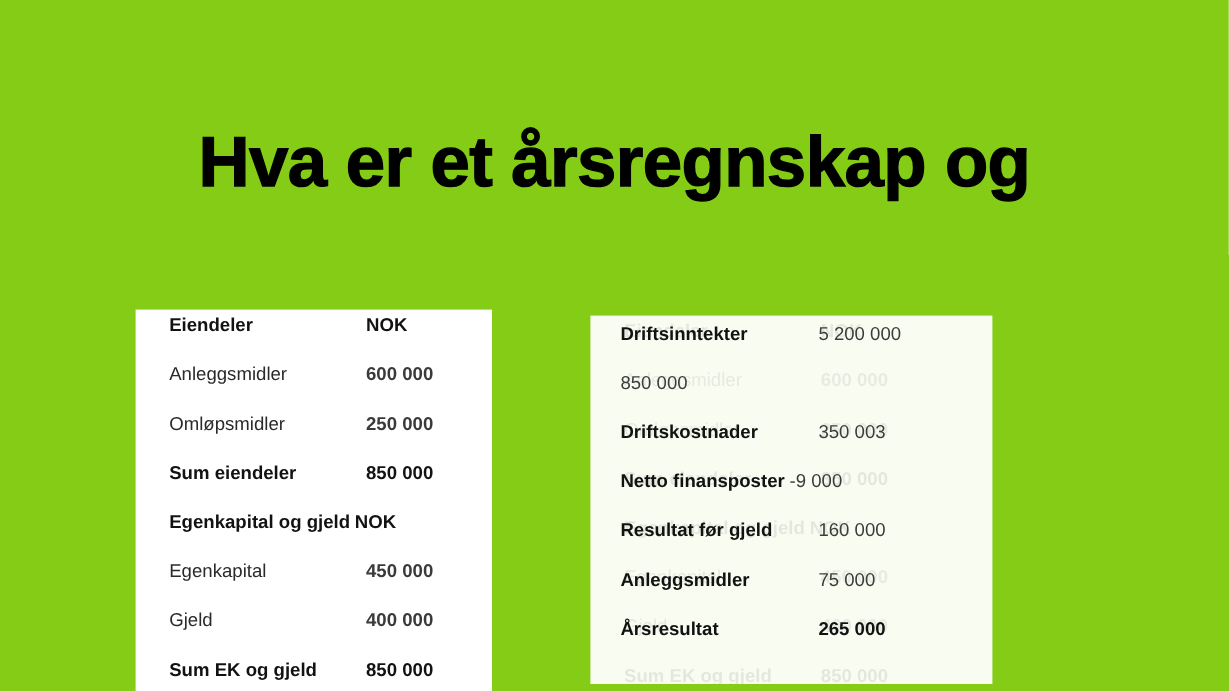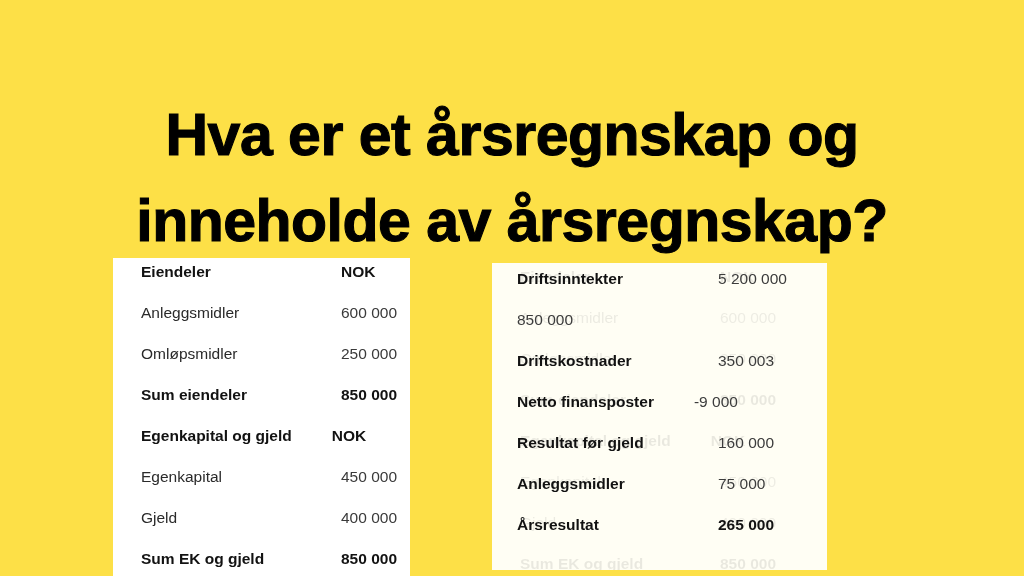--- a/index.html
+++ b/index.html
@@ -11,21 +11,21 @@
     height: 576px;
     overflow: hidden;
     background: #fdfdf2;
     font-family: "Liberation Sans", sans-serif;
     position: relative;
   }
 
   #stage {
     position: absolute;
     inset: 0;
-    background: #fde047;
+    background: #84cc16;
   }
 
   
   .title {
     position: absolute;
     left: 0;
     top: 52px;
     width: 1024px;
     text-align: center;
     color: #000000;
@@ -81,32 +81,32 @@
     width: 100%;
   }
   .rows-left  { padding: 5px 0 0 28px; }
   .rows-right { padding: 7px 0 0 25px; }
 
   .row {
     display: flex;
     align-items: baseline;
     height: 41px;
     white-space: nowrap;
-    gap: 36px;
   }
 
   .row .label {
     font-size: 15.5px;
     color: #2a2a2a;
     flex: 0 0 auto;
   }
   .row .value {
     font-size: 15.5px;
     color: #3a3a3a;
     flex: 0 0 auto;
+    font-weight: bold;
   }
 
   
   .rows-left .row .label  { width: 164px; }
   .rows-right .row .label { width: 165px; }
 
   
   .row.wide .label { width: auto; padding-right: 4px; }
 
   .row.strong .label,
@@ -119,21 +119,20 @@
   .rows-right .row .value { font-weight: 400; color: #3c3c3c; }
   .rows-right .row.strong .value { font-weight: 700; color: #121212; }
 </style>
 </head>
 <body>
 
 <div id="stage">
 
   <h1 class="title">
     <span class="title-line">Hva er et årsregnskap og</span>
-    <span class="title-line">inneholde av årsregnskap?</span>
   </h1>
 
   <div class="panel panel-left">
     <div class="rows rows-left">
         <div class="row strong">
           <span class="label">Eiendeler</span>
           <span class="value">NOK</span>
         </div>
         <div class="row">
           <span class="label">Anleggsmidler</span>

